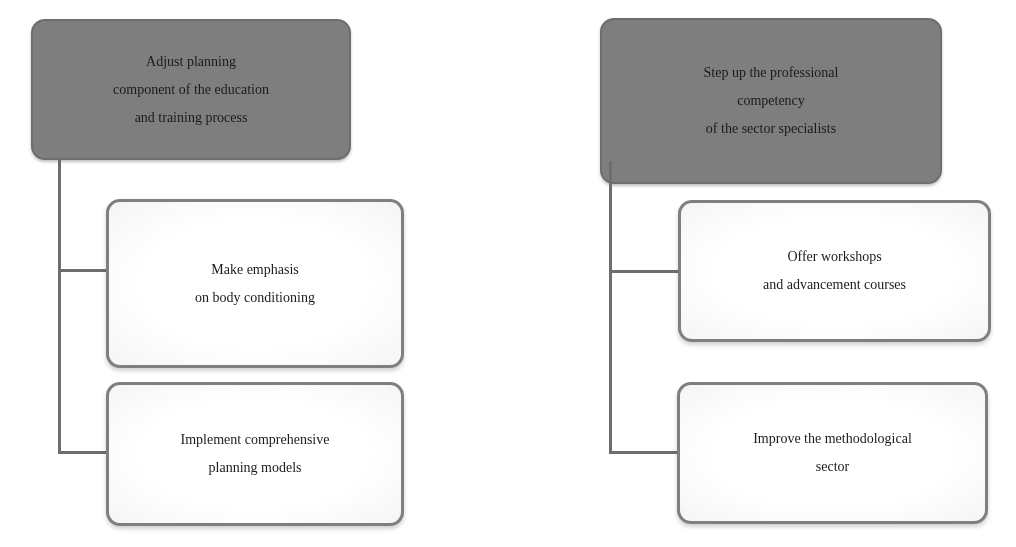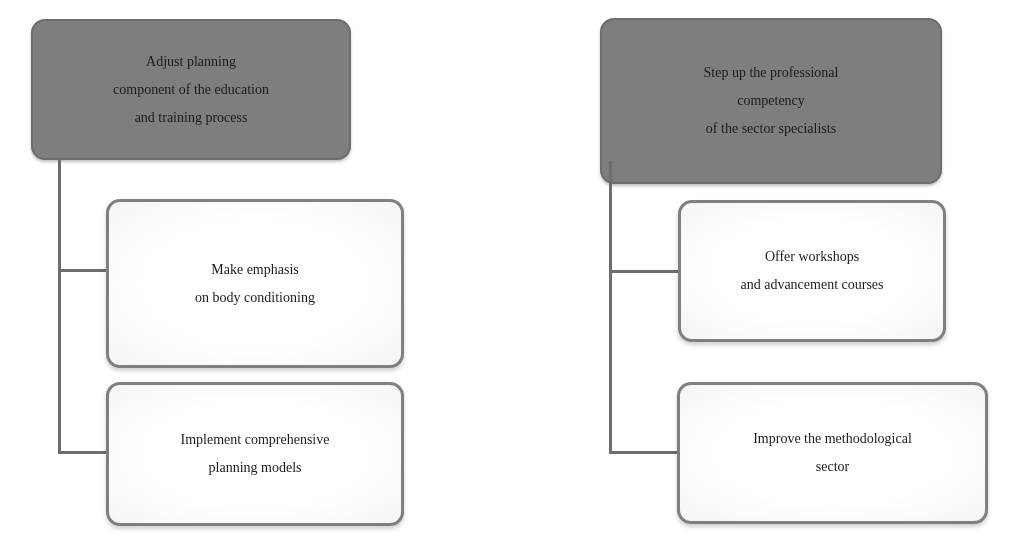--- a/index.html
+++ b/index.html
@@ -84,21 +84,21 @@
     <div class="node parent" style="left:600px; top:18px; width:342px; height:166px;">
       <span class="label">Step up the professional
 competency
 of the sector specialists</span>
     </div>
 
     <div class="line" style="left:609px; top:161px; width:3px; height:293px;"></div>
     <div class="line" style="left:609px; top:270px; width:71px; height:3px;"></div>
     <div class="line" style="left:609px; top:451px; width:70px; height:3px;"></div>
 
-    <div class="node child" style="left:678px; top:200px; width:268px; height:142px;">
+    <div class="node child" style="left:678px; top:200px; width:313px; height:142px;">
       <span class="label">Offer workshops
 and advancement courses</span>
     </div>
     <div class="node child" style="left:677px; top:382px; width:311px; height:142px;">
       <span class="label">Improve the methodological
 sector</span>
     </div>
   </div>
 
 </div>

